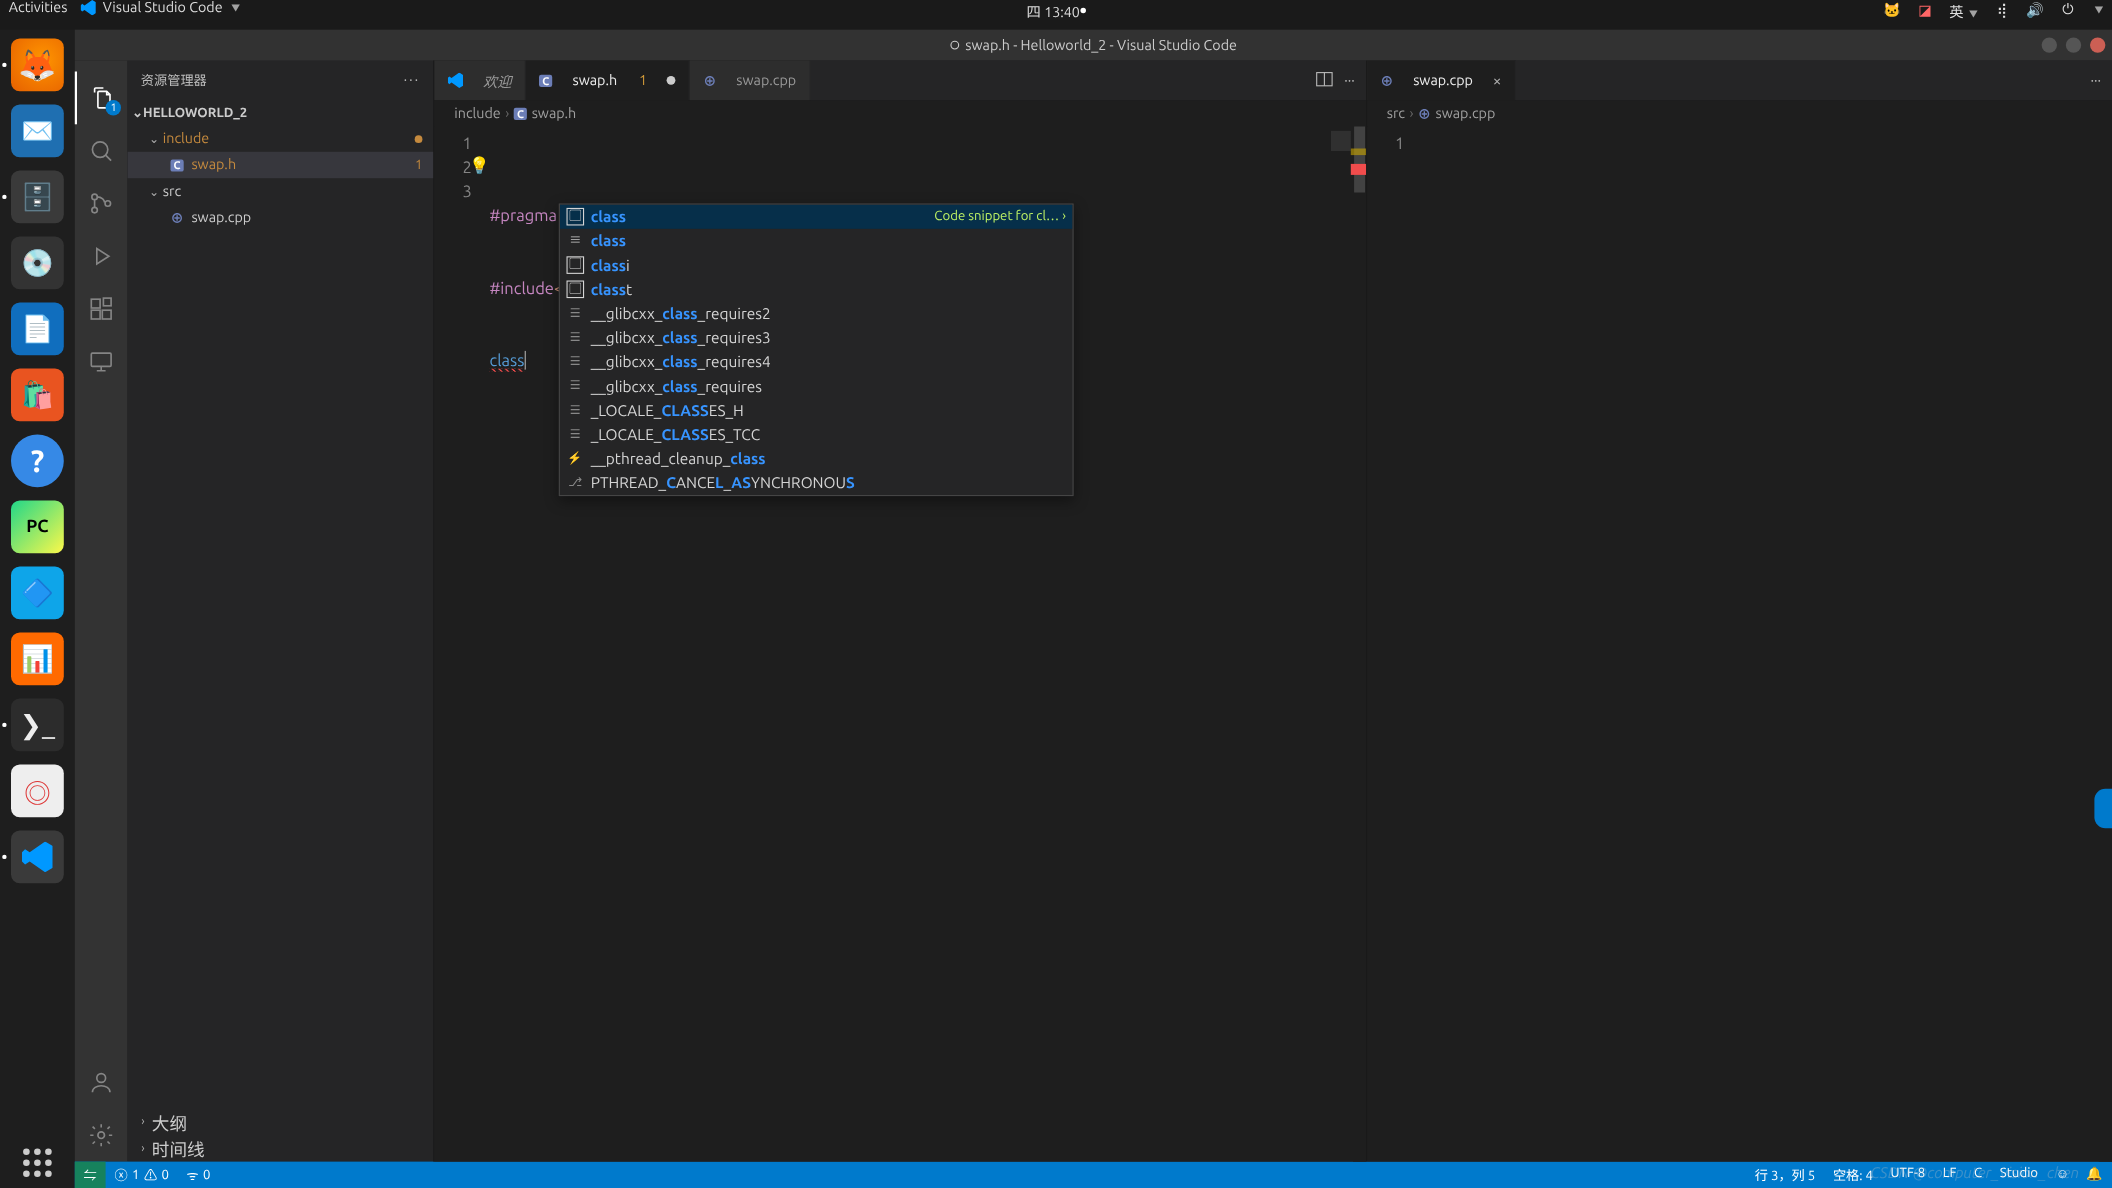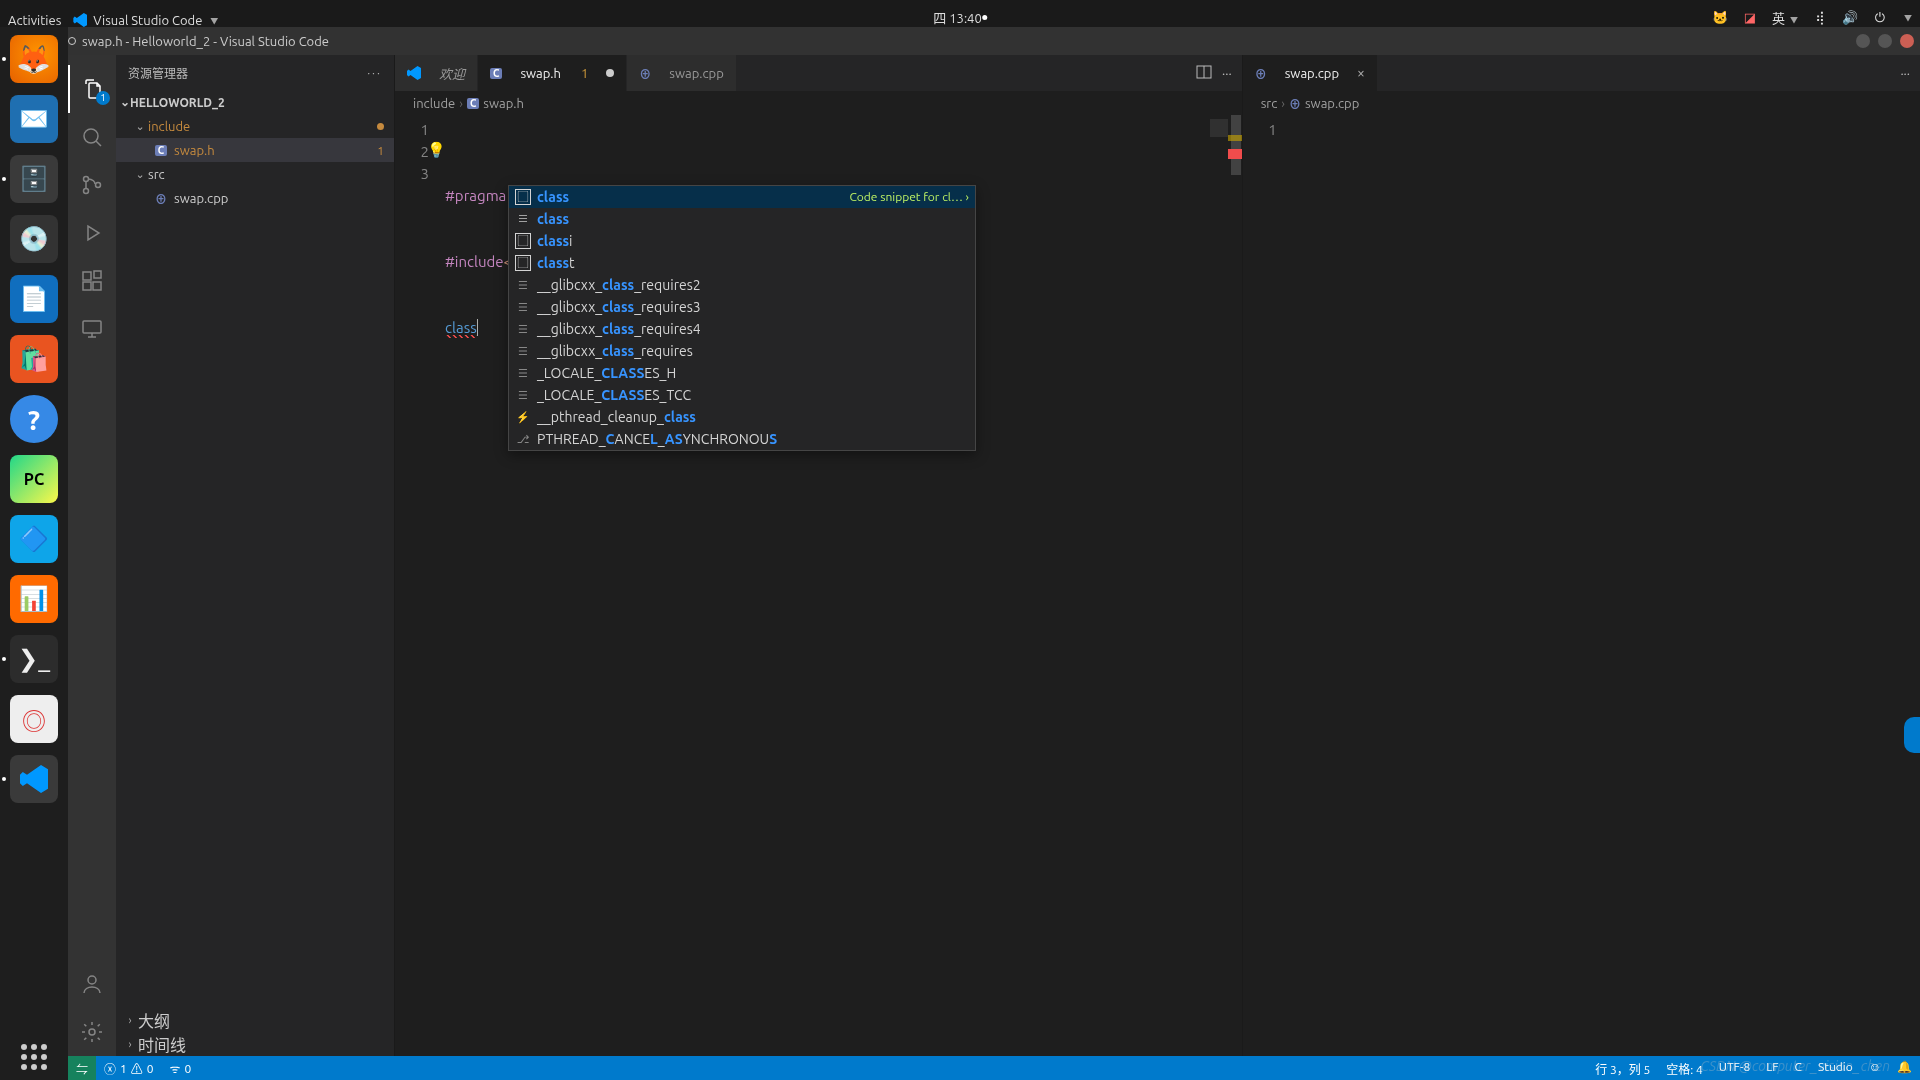--- a/index.html
+++ b/index.html
@@ -1,38 +1,38 @@
 <!DOCTYPE html>
 <html><head>
 <meta charset="utf-8">
 <style>
 * { margin: 0; padding: 0; box-sizing: border-box; font-family: "Ubuntu", "Noto Sans CJK SC", sans-serif; }
 body { width: 1920px; height: 1080px; background: #1e1e1e; overflow: hidden; position: relative; }
 
 
-.gnome-bar { height: 27px; background: #1a1a1a; display: flex; align-items: flex-end; color: #ddd; font-size: 13px; padding: 0 8px; }
+.gnome-bar { height: 27px; background: #1a1a1a; display: flex; align-items: flex-start; color: #ddd; font-size: 13px; padding: 0 8px; }
 .gnome-left { display: flex; gap: 12px; align-items: center; }
 .gnome-app { display: flex; align-items: center; gap: 6px; }
 .gnome-center { position: absolute; left: 50%; transform: translateX(-50%); display: flex; align-items: center; gap: 0; }
 .gnome-right { margin-left: auto; display: flex; align-items: center; gap: 14px; }
 .vscode-logo-small { width: 14px; height: 14px; background: #0098ff; clip-path: polygon(75% 0, 100% 15%, 100% 85%, 75% 100%, 25% 65%, 10% 75%, 0 65%, 0 35%, 10% 25%, 25% 35%); }
 .tri { font-size: 8px; margin-left: 2px; opacity: .7; }
 .dot-white { width: 5px; height: 5px; background: #fff; border-radius: 50%; display: inline-block; }
 .trayicon { width: 16px; height: 16px; display: inline-flex; align-items: center; justify-content: center; }
 
 
 .dock { position: absolute; left: 0; top: 27px; bottom: 0; width: 68px; background: rgba(30,30,30,.9); display: flex; flex-direction: column; align-items: center; padding-top: 8px; gap: 12px; }
 .dock-icon { width: 48px; height: 48px; border-radius: 8px; display: flex; align-items: center; justify-content: center; font-size: 24px; position: relative; }
 .dock-icon.active::before { content: ""; position: absolute; left: -8px; width: 4px; height: 4px; background: #fff; border-radius: 50%; }
 .dock-grid { position: absolute; bottom: 10px; display: grid; grid-template-columns: repeat(3,6px); grid-template-rows: repeat(3,6px); gap: 4px; }
 .dock-grid span { background: #ccc; border-radius: 50%; }
 
 
 .vscode { position: absolute; left: 68px; right: 0; top: 27px; bottom: 0; display: flex; flex-direction: column; }
-.titlebar { height: 28px; background: #323232; display: flex; align-items: center; color: #ccc; font-size: 13px; position: relative; }
+.titlebar { height: 28px; background: #323232; display: flex; align-items: center; justify-content: center; color: #ccc; font-size: 13px; position: relative; }
 .titlebar .title-dot { width: 8px; height: 8px; border: 1px solid #ccc; border-radius: 50%; margin-right: 6px; }
 .win-ctrls { position: absolute; right: 6px; display: flex; gap: 8px; }
 .wc { width: 14px; height: 14px; border-radius: 50%; background: #555; }
 
 .menubar { height: 28px; background: #323232; display: flex; align-items: center; gap: 12px; padding: 0 12px; color: #ccc; font-size: 13px; border-bottom: 1px solid #252525; }
 .menubar span { cursor: default; }
 
 
 .mainrow { flex: 1; display: flex; min-height: 0; }
 

